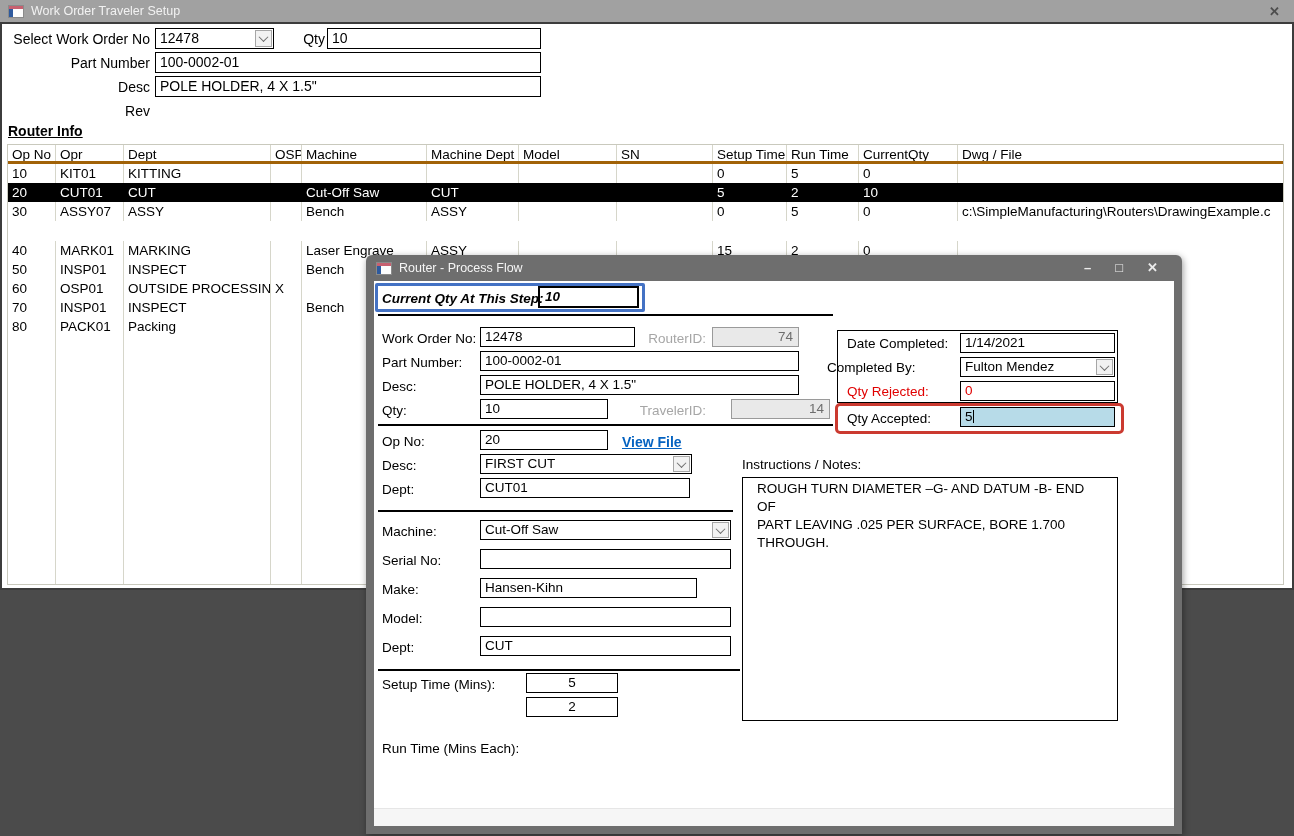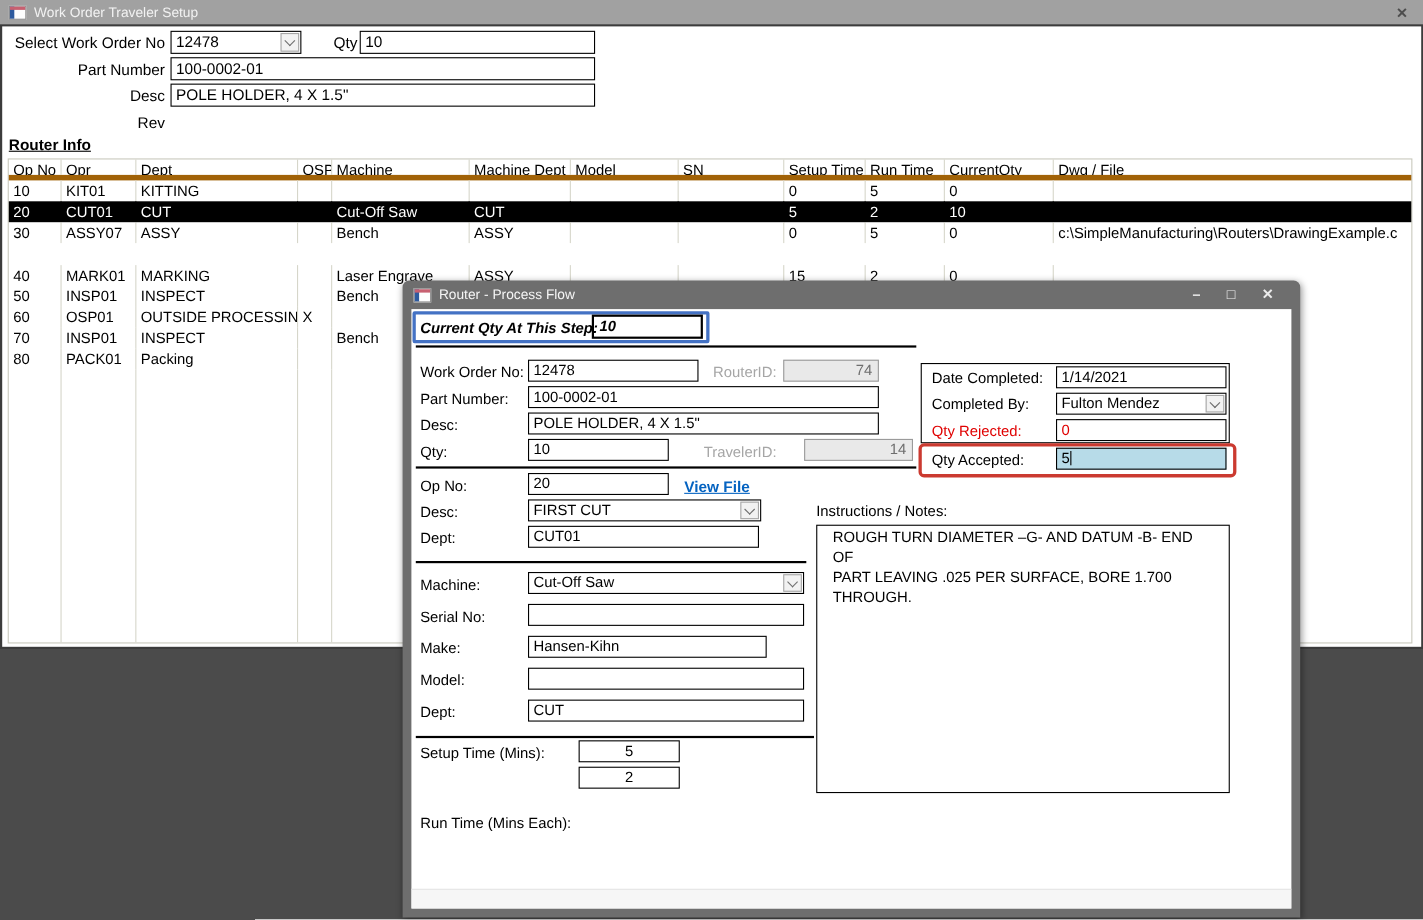--- a/index.html
+++ b/index.html
@@ -44,21 +44,21 @@
     text-decoration:underline; }
 
   
   .router-table { position:absolute; left:5px; top:120px; width:1277px; height:441px;
     border:1px solid #c9c9bd; display:flex; flex-direction:column; background:#fff; }
   .trow { display:grid; flex:0 0 19px; height:19px; }
   .trow.filler { flex:1 1 auto; height:auto; }
   .tcell { border-right:1px solid #d6d6ca; font-size:13.5px; line-height:19px; padding-left:4px;
     overflow:hidden; white-space:nowrap; color:#000; }
   .tcell:last-child { border-right:none; }
-  .trow.thead { border-bottom:5px solid #a16207; flex-basis:19px; }
+  .trow.thead { border-bottom:3px solid #a16207; flex-basis:19px; }
   .trow.selected { background:#000; }
   .trow.selected .tcell { color:#fff; border-right-color:#000; }
 
   
   .dialog { position:absolute; left:366px; top:255px; width:816px; height:579px; background:#6e6e6e;
     border-radius:6px 6px 0 0; box-shadow:1px 2px 7px rgba(0,0,0,0.4); }
   .dialog-titlebar { position:absolute; left:0; top:0; right:0; height:26px; display:flex;
     align-items:center; padding:0 10px; gap:7px; }
   .dialog-titlebar .titlebar-text { font-size:12.5px; color:#f5f5f5; }
   .win-controls { margin-left:auto; display:flex; gap:24px; padding-right:14px; }
@@ -351,21 +351,21 @@
       <div class="dlabel" style="left:8px; top:394px;">Setup Time (Mins):</div>
       <div class="dbox" style="left:152px; top:392px; width:92px; text-align:center; padding-left:0;">5</div>
 
       <div class="dlabel" style="left:8px; top:418px;margin-top:40px;">Run Time (Mins Each):</div>
       <div class="dbox" style="left:152px; top:416px; width:92px; text-align:center; padding-left:0;">2</div>
 
       <div class="group-box"></div>
       <div class="dlabel" style="left:473px; top:53px;">Date Completed:</div>
       <div class="dbox" style="left:586px; top:52px; width:155px;">1/14/2021</div>
 
-      <div class="dlabel" style="left:473px; top:77px;">Completed By:</div>
+      <div class="dlabel" style="left:453px; top:77px;">Completed By:</div>
       <div class="dbox combo" style="left:586px; top:76px; width:155px;">
         <span>Fulton Mendez</span>
         <span class="arrow-btn">
             <i></i>
           </span>
       </div>
 
       <div class="dlabel redtext" style="left:473px; top:101px;">Qty Rejected:</div>
       <div class="dbox redtext" style="left:586px; top:100px; width:155px;">0</div>
 

